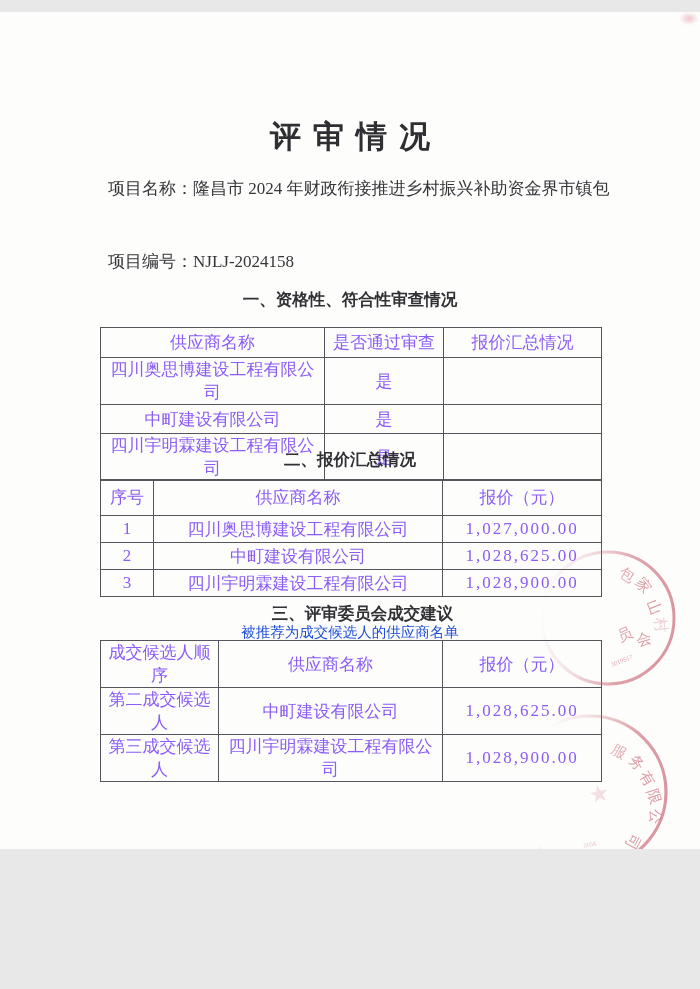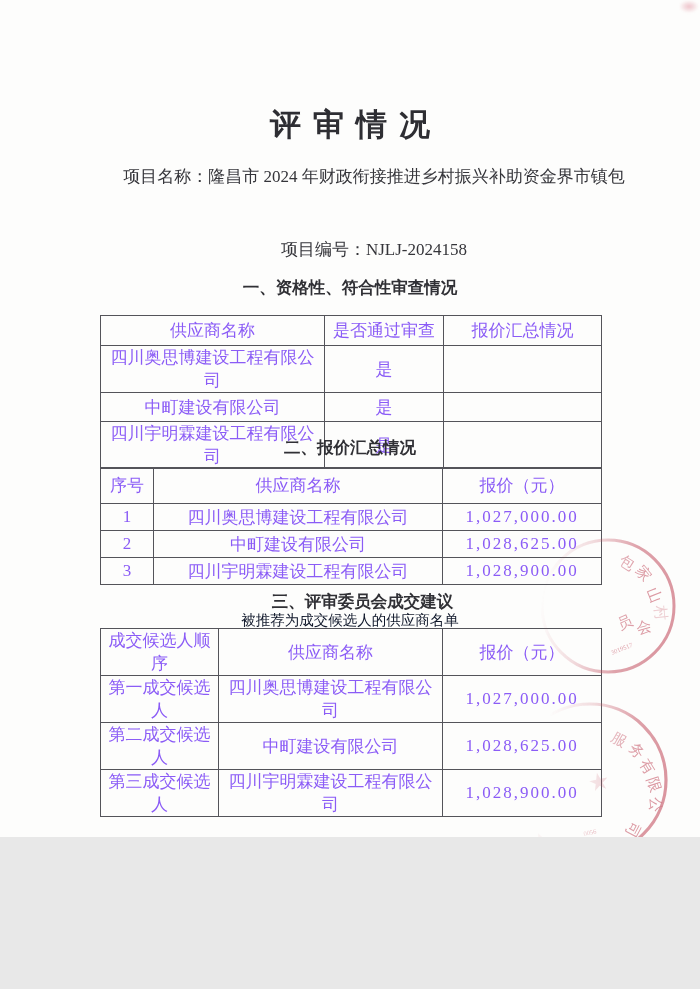--- a/index.html
+++ b/index.html
@@ -1,43 +1,43 @@
 <!DOCTYPE html>
 <html><head>
 <meta charset="utf-8">
 <style>
   html,body{margin:0;padding:0;background:#e8e8e8;}
   .page{
-    position:relative;width:700px;height:837px;margin:0 auto;
+    position:relative;width:700px;height:837px;margin:12px auto;
     background:#fdfdfc;overflow:hidden;
     font-family:"Liberation Serif","DejaVu Serif",serif;
     color:#35353a;
   }
   .doc-title{
     position:absolute;left:0;right:0;top:104px;margin:0;
     text-align:center;font-size:31px;font-weight:bold;
     letter-spacing:12px;text-indent:12px;color:#2e2e33;
   }
   .body-line{
     position:absolute;left:108px;right:60px;margin:0;
-    font-size:17px;line-height:20px;font-weight:500;white-space:nowrap;text-align:center;
+    font-size:17px;line-height:20px;font-weight:500;white-space:nowrap;
   }
   .line-name1{top:167px;}
   .line-name2{top:203px;}
   .line-number{top:240px;}
   .sec-heading{
     position:absolute;left:0;right:0;margin:0;text-align:center;
     font-size:16.5px;font-weight:bold;color:#303035;
   }
   .sec1-h{top:277px;}
   .sec2-h{top:437px;}
   .sec3-h{top:591px;padding-left:25px;}
   .sec3-sub{
     position:absolute;left:0;right:0;top:611px;margin:0;text-align:center;
-    font-size:14.5px;font-weight:normal;color:#0f172a;
+    font-size:14.5px;font-weight:normal;color:#1d4ed8;
   }
   table.tbl{
     position:absolute;border-collapse:collapse;table-layout:fixed;
     font-size:17px;color:#8b5cf6;
   }
   .tbl th,.tbl td{
     border:1px solid #54545a;text-align:center;vertical-align:middle;
     padding:0 2px;font-weight:normal;overflow:hidden;
   }
   .t1{left:100px;top:315px;width:502px;}
@@ -154,25 +154,20 @@
         <col style="width:159px">
       </colgroup>
     <thead>
       <tr>
         <th>成交候选人顺序</th>
         <th>供应商名称</th>
         <th>报价（元）</th>
       </tr>
     </thead>
     <tbody>
-      <tr>
-        <td>第一成交候选人</td>
-        <td>四川奥思博建设工程有限公司</td>
-        <td class="price">1,027,000.00</td>
-      </tr>
       <tr>
         <td>第二成交候选人</td>
         <td>中町建设有限公司</td>
         <td class="price">1,028,625.00</td>
       </tr>
       <tr>
         <td>第三成交候选人</td>
         <td>四川宇明霖建设工程有限公司</td>
         <td class="price">1,028,900.00</td>
       </tr>

